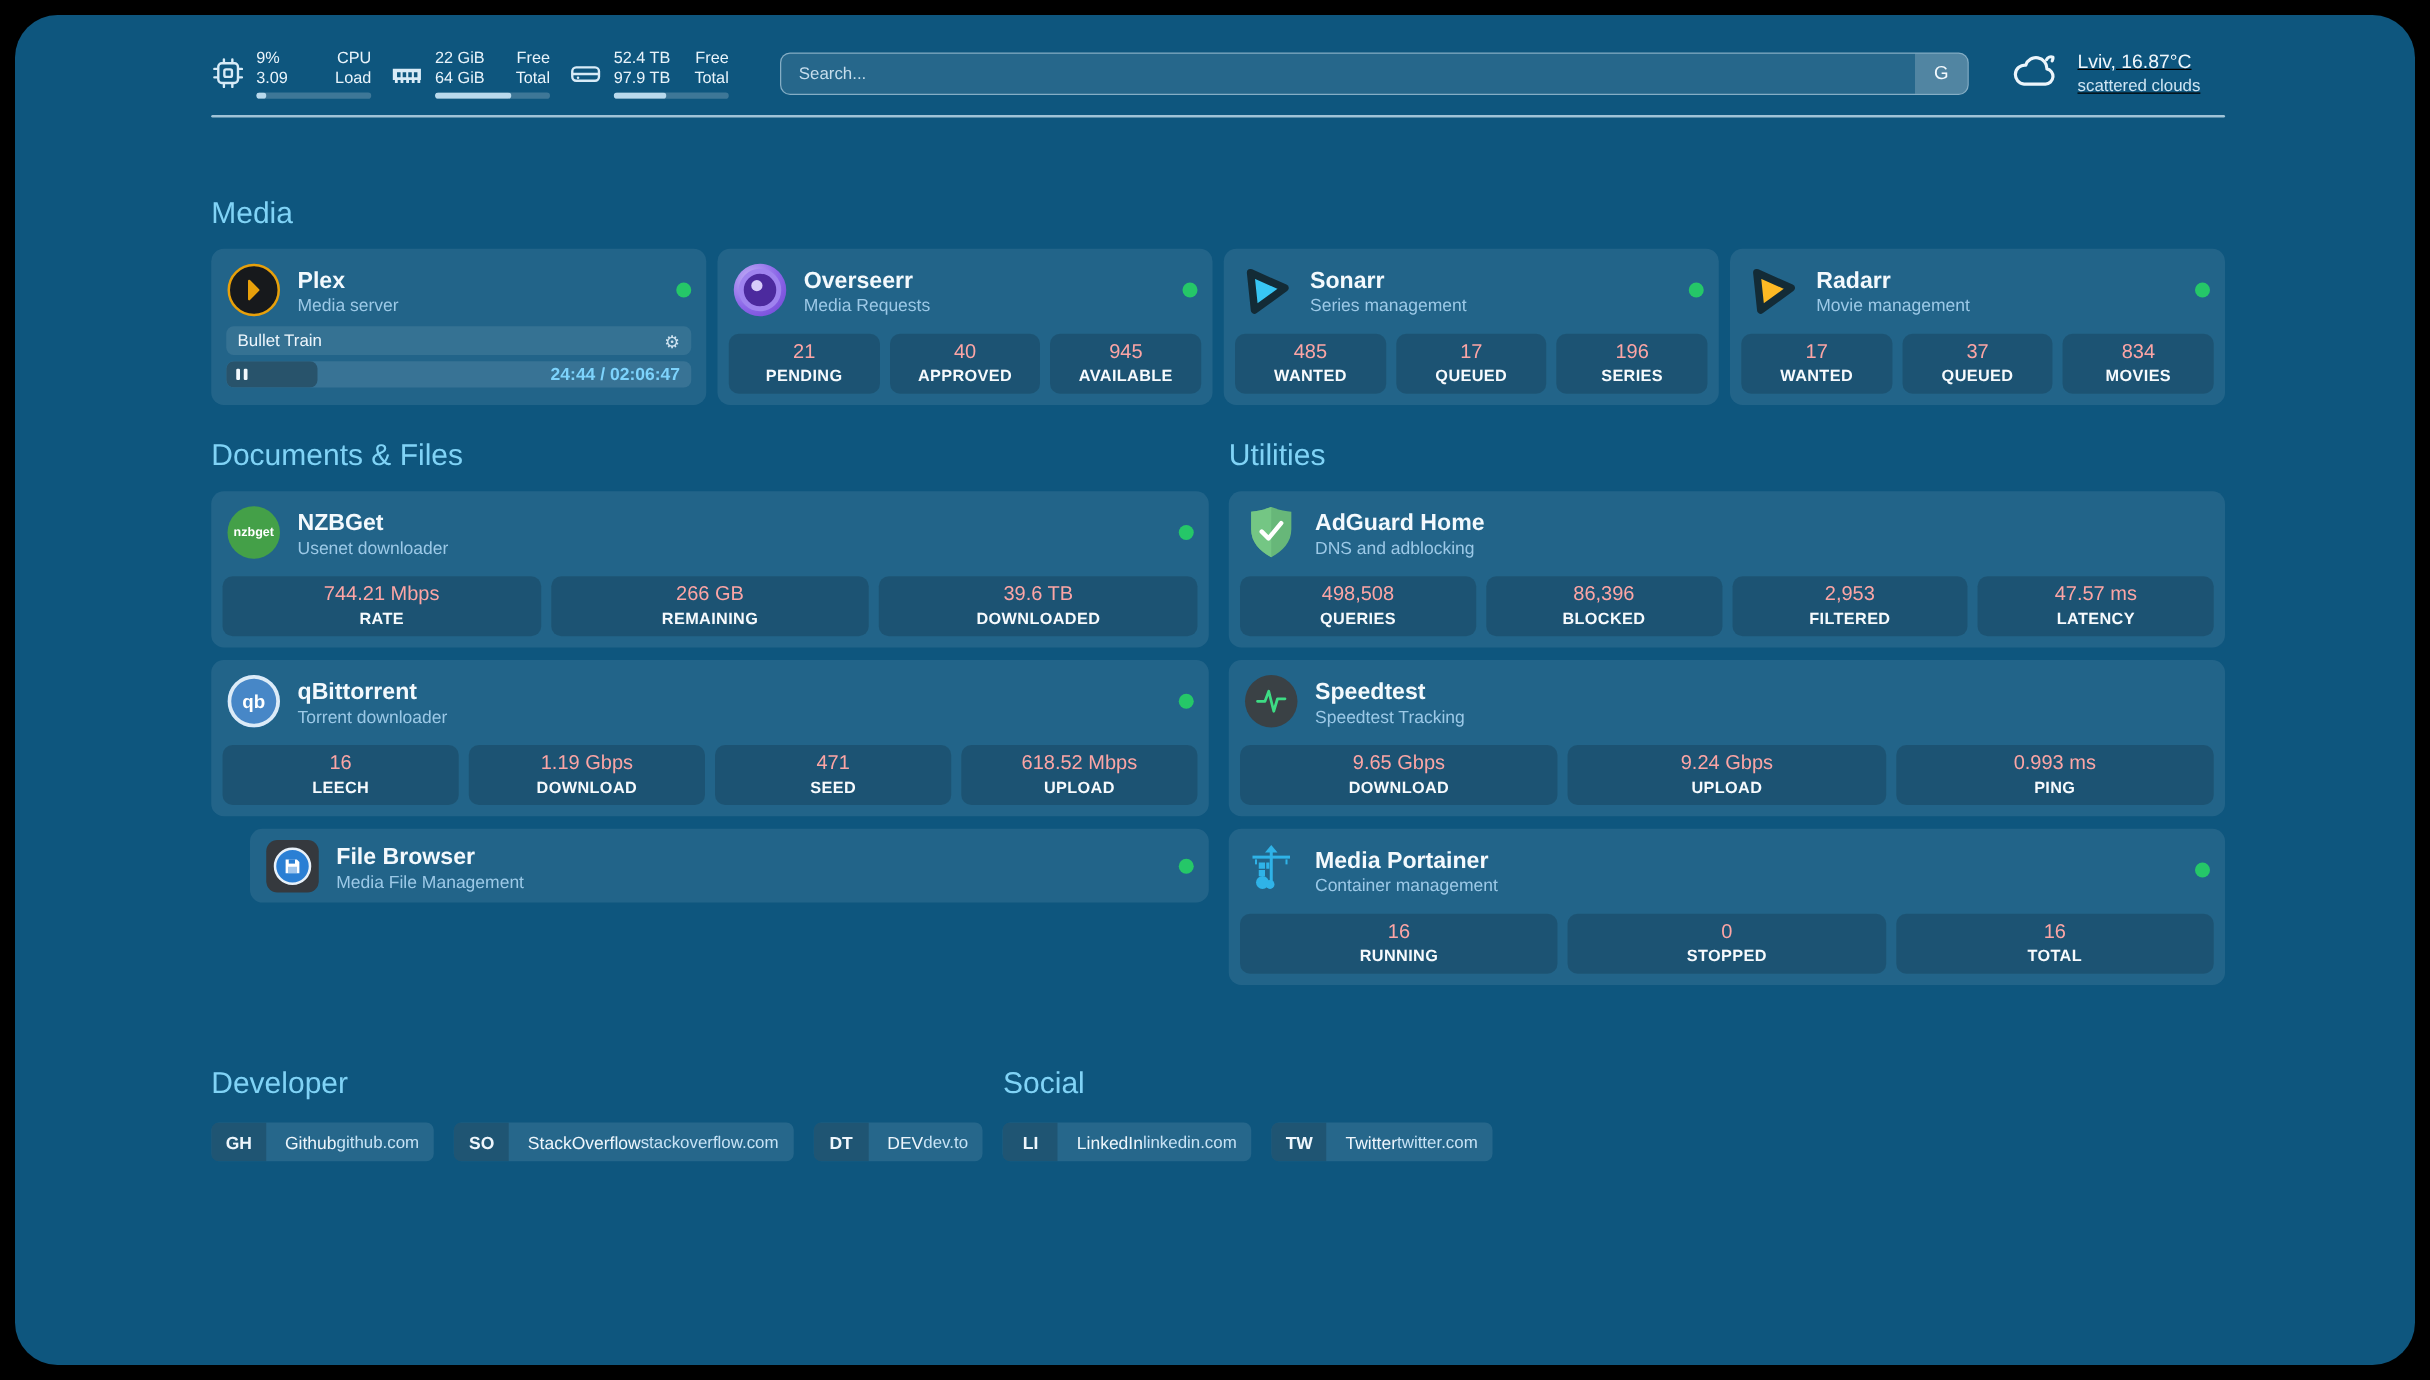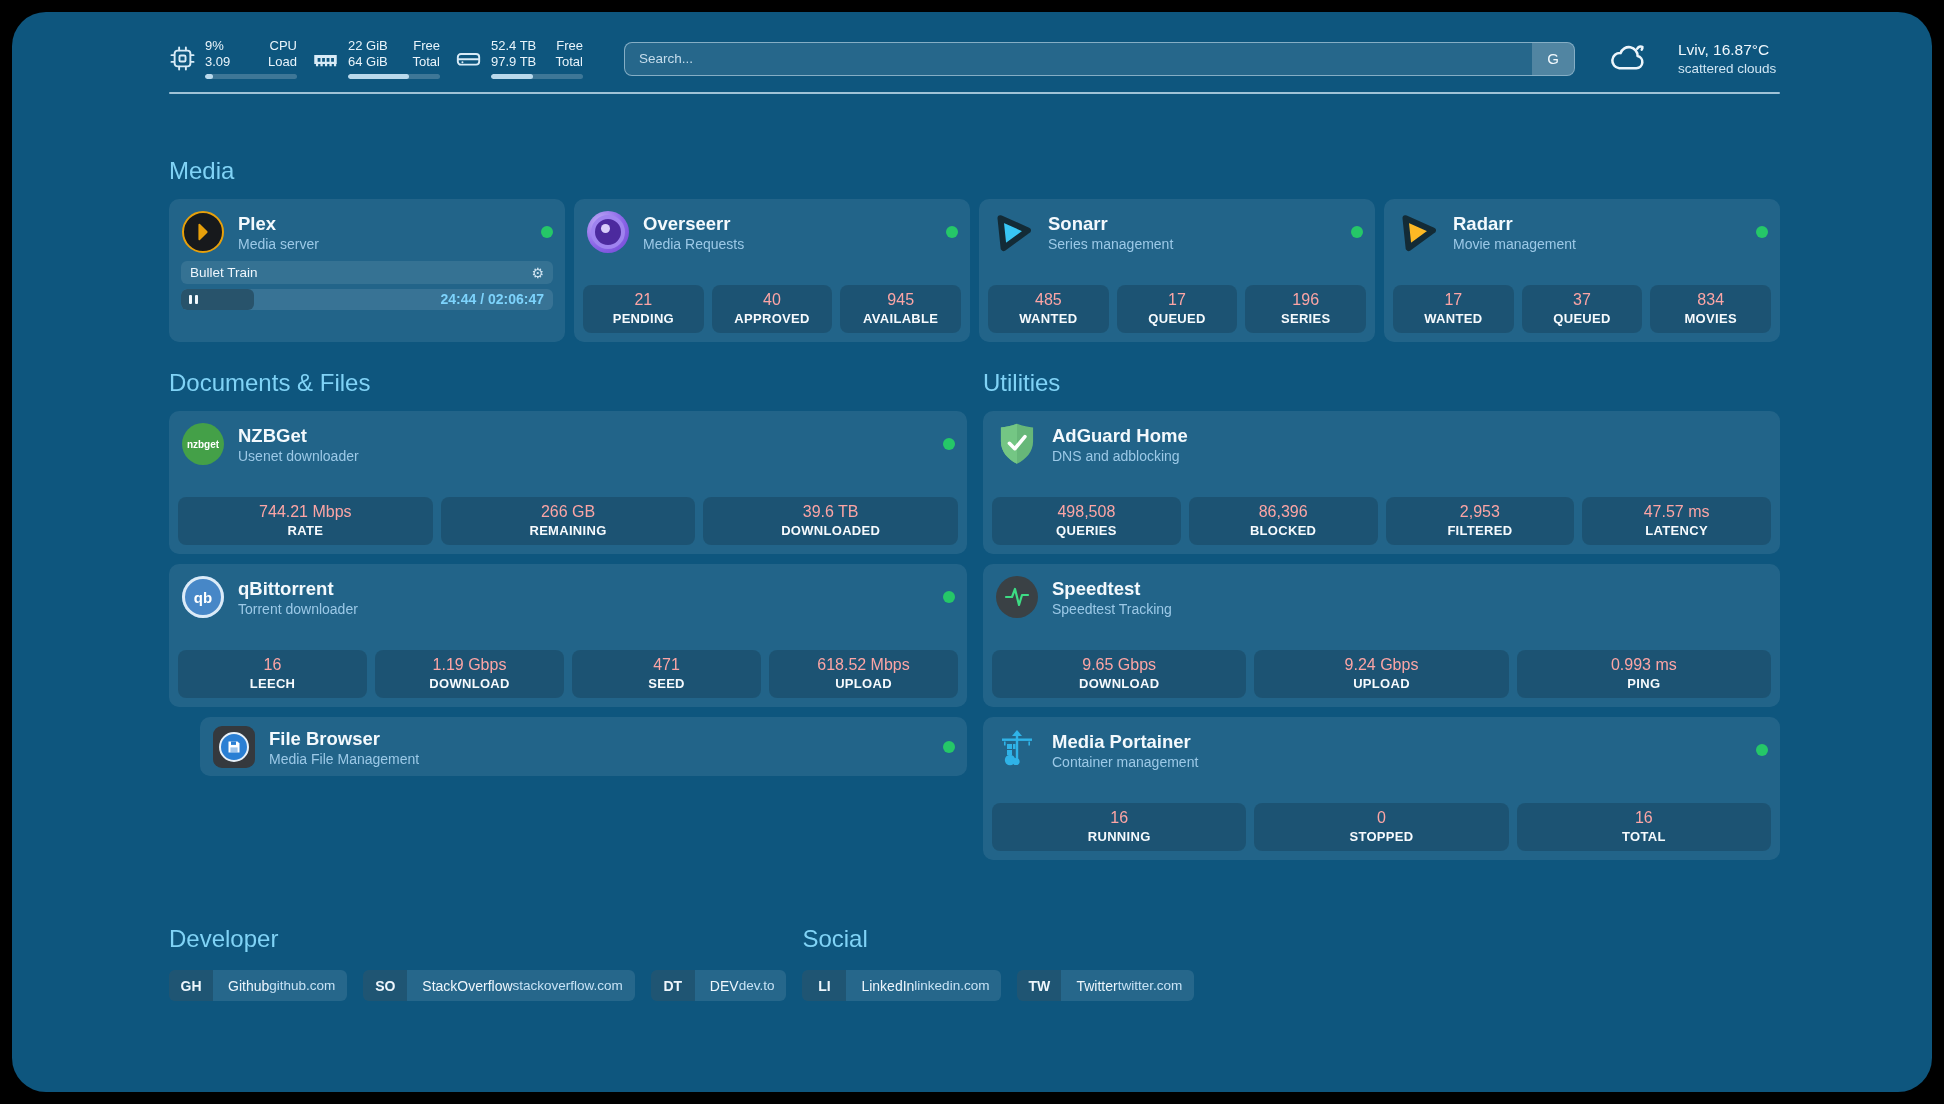--- a/index.html
+++ b/index.html
@@ -16,30 +16,30 @@
   .mbar{margin-top:4px;height:5px;border-radius:3px;background:rgba(255,255,255,0.20);overflow:hidden;}
   .mfill{height:100%;border-radius:3px;background:#b9d9ec;}
   .searchwrap{flex:1;margin:0 33px 0 26px;position:relative;height:34px;}
   .searchwrap input{width:100%;height:34px;box-sizing:border-box;background:rgba(255,255,255,0.10);
     border:1px solid rgba(214,234,246,0.55);border-radius:8px;padding:0 52px 0 14px;color:#eaf4fb;
     font-size:13.5px;font-family:"Liberation Sans",sans-serif;outline:none;}
   .searchwrap input::placeholder{color:#c6ddec;}
   .gbtn{position:absolute;right:1px;top:1px;width:42px;height:32px;border-radius:0 7px 7px 0;
     background:rgba(255,255,255,0.20);display:flex;align-items:center;justify-content:center;
     color:#f4fafe;font-size:15px;cursor:pointer;}
-  .weather{display:flex;align-items:center;gap:28px;width:172px;flex:0 0 auto;}
+  .weather{display:flex;align-items:center;gap:12px;width:172px;flex:0 0 auto;text-decoration:underline;}
   .wtemp{font-size:15.5px;color:#f0f7fc;line-height:20px;}
   .wcond{font-size:13.5px;color:#cfe5f3;line-height:17px;}
   .divider{margin-top:13px;height:2px;background:rgba(210,232,245,0.75);border-radius:1px;}
 
   
   .sec-title{font-size:24px;color:#80d3f6;font-weight:500;line-height:30px;}
   .media-sec{margin-top:62px;}
   .media-grid{margin-top:13px;display:grid;grid-template-columns:repeat(4,1fr);gap:9px;}
-  .card{position:relative;background:rgba(255,255,255,0.085);border-radius:10px;height:143px;
+  .card{position:relative;background:rgba(255,255,255,0.085);border-radius:10px;height:125px;
     box-sizing:border-box;padding:11px 12px;cursor:pointer;}
   .card.short{height:59px;padding:8px 12px;margin-left:31px;}
   .card-head{display:flex;align-items:center;gap:13px;}
   .titles{min-width:0;}
   .card-title{font-size:18.5px;font-weight:600;color:#f3f9fd;line-height:23px;white-space:nowrap;}
   .card-sub{font-size:14px;color:#9cc9e7;line-height:18px;white-space:nowrap;}
   .dot{margin-left:auto;width:12px;height:12px;border-radius:50%;background:#25c768;flex:0 0 auto;}
   .stats{position:absolute;left:9px;right:9px;bottom:9px;display:flex;gap:8px;}
   .stat{flex:1;background:rgba(0,0,0,0.16);border-radius:8px;text-align:center;padding:5px 0 6px;}
   .stat-value{font-size:16px;color:#fca5a5;line-height:20px;white-space:nowrap;}

